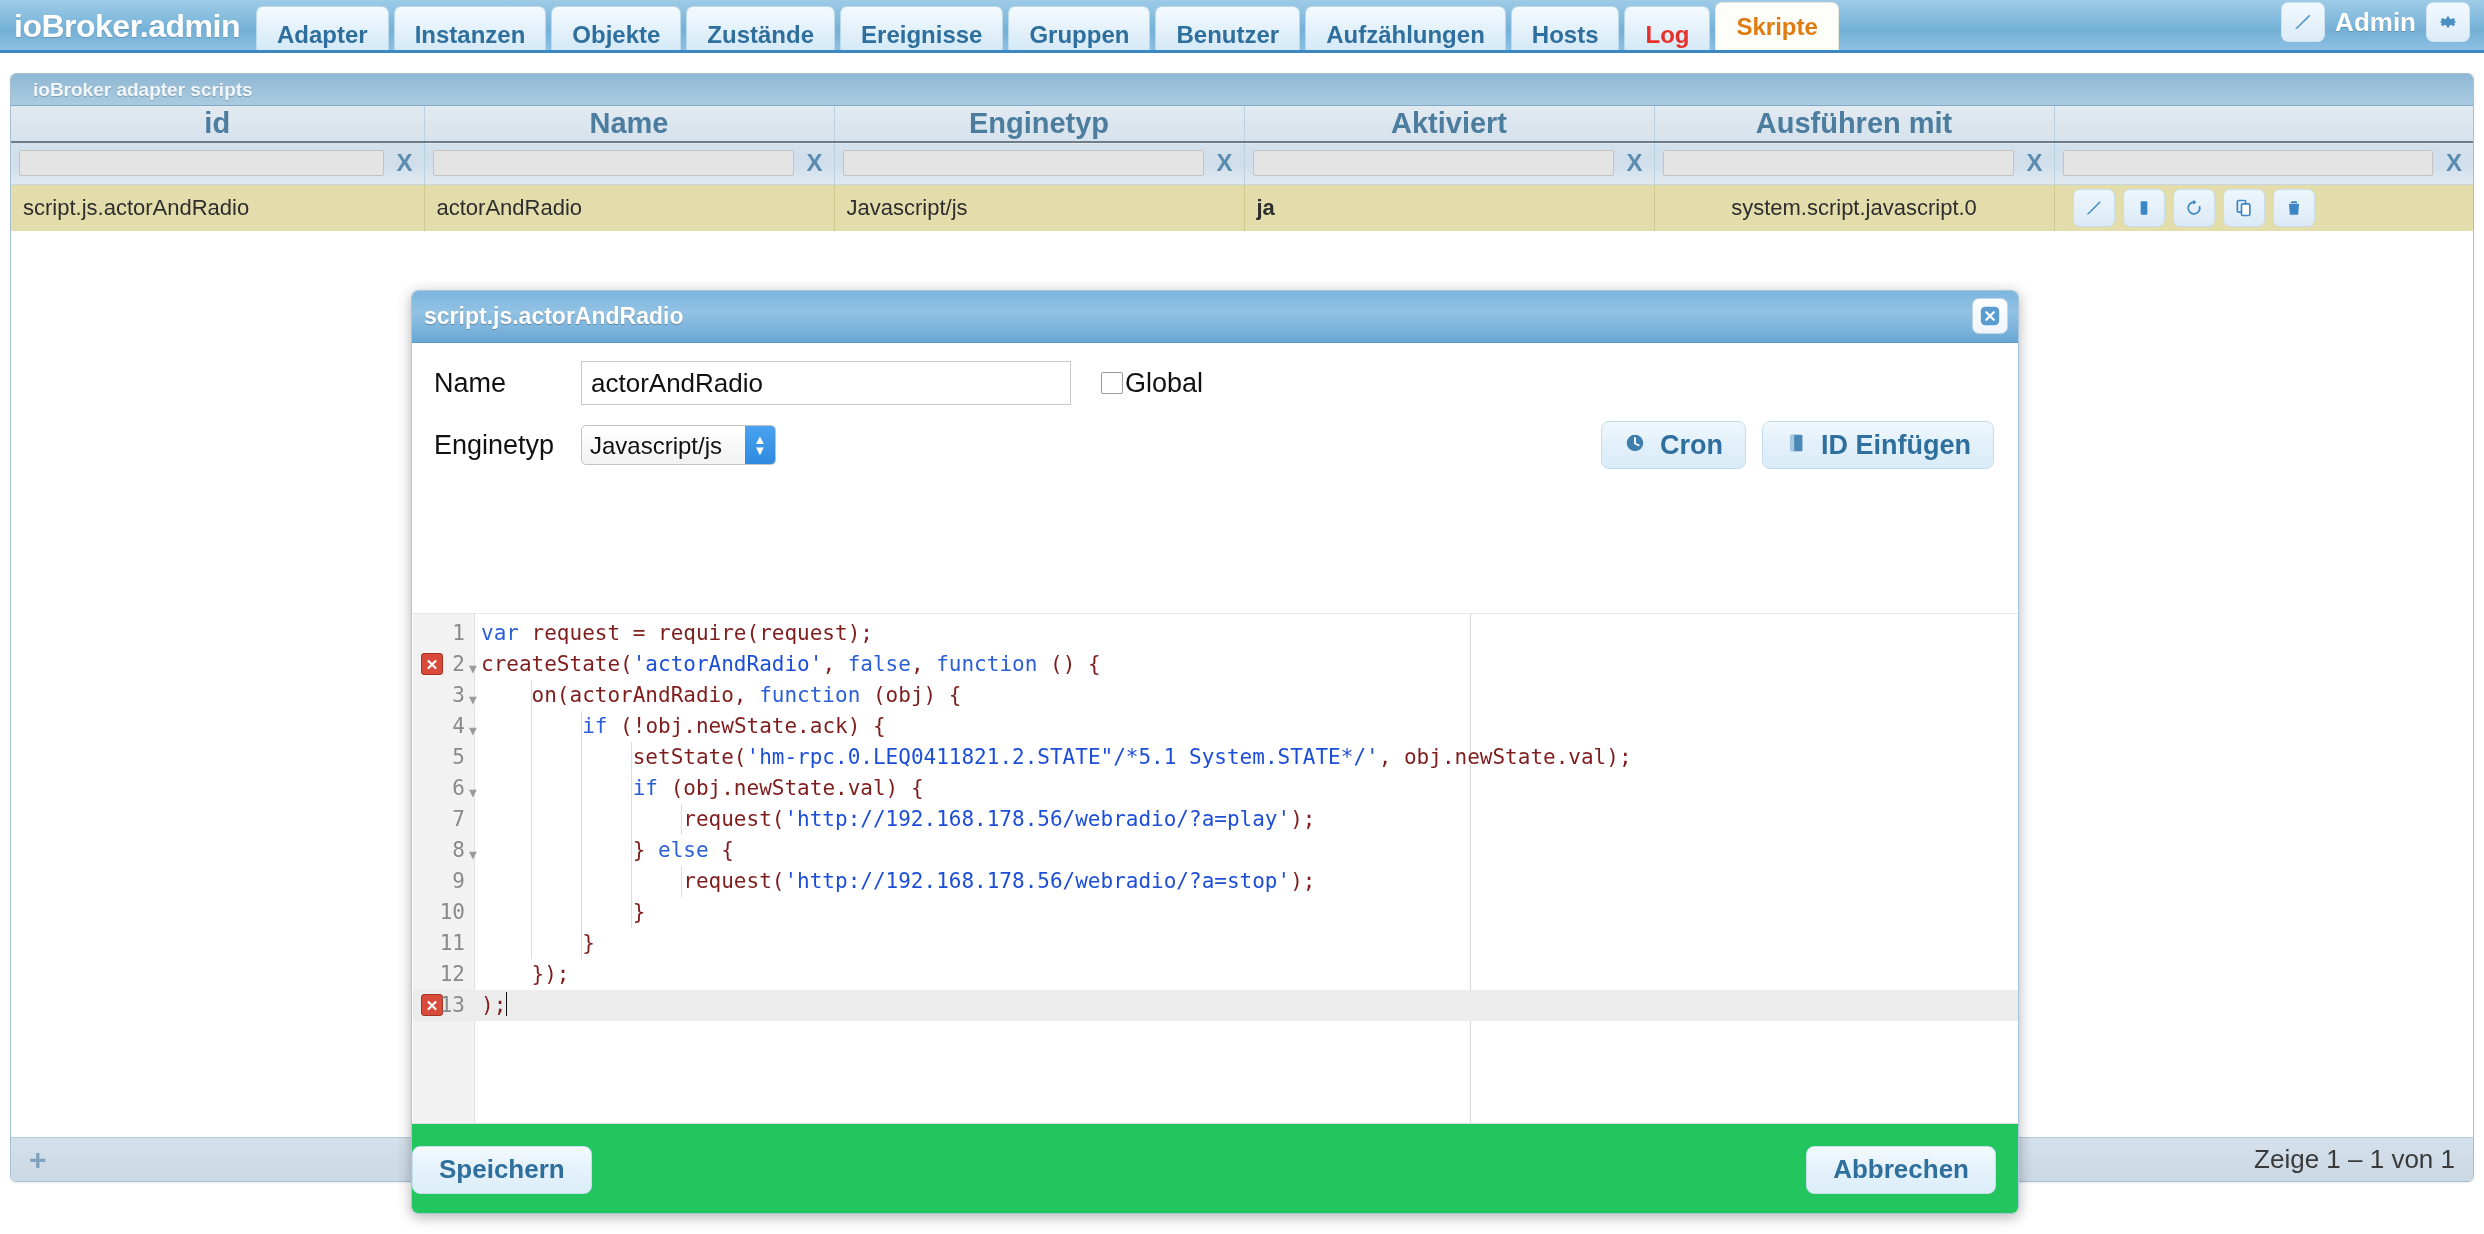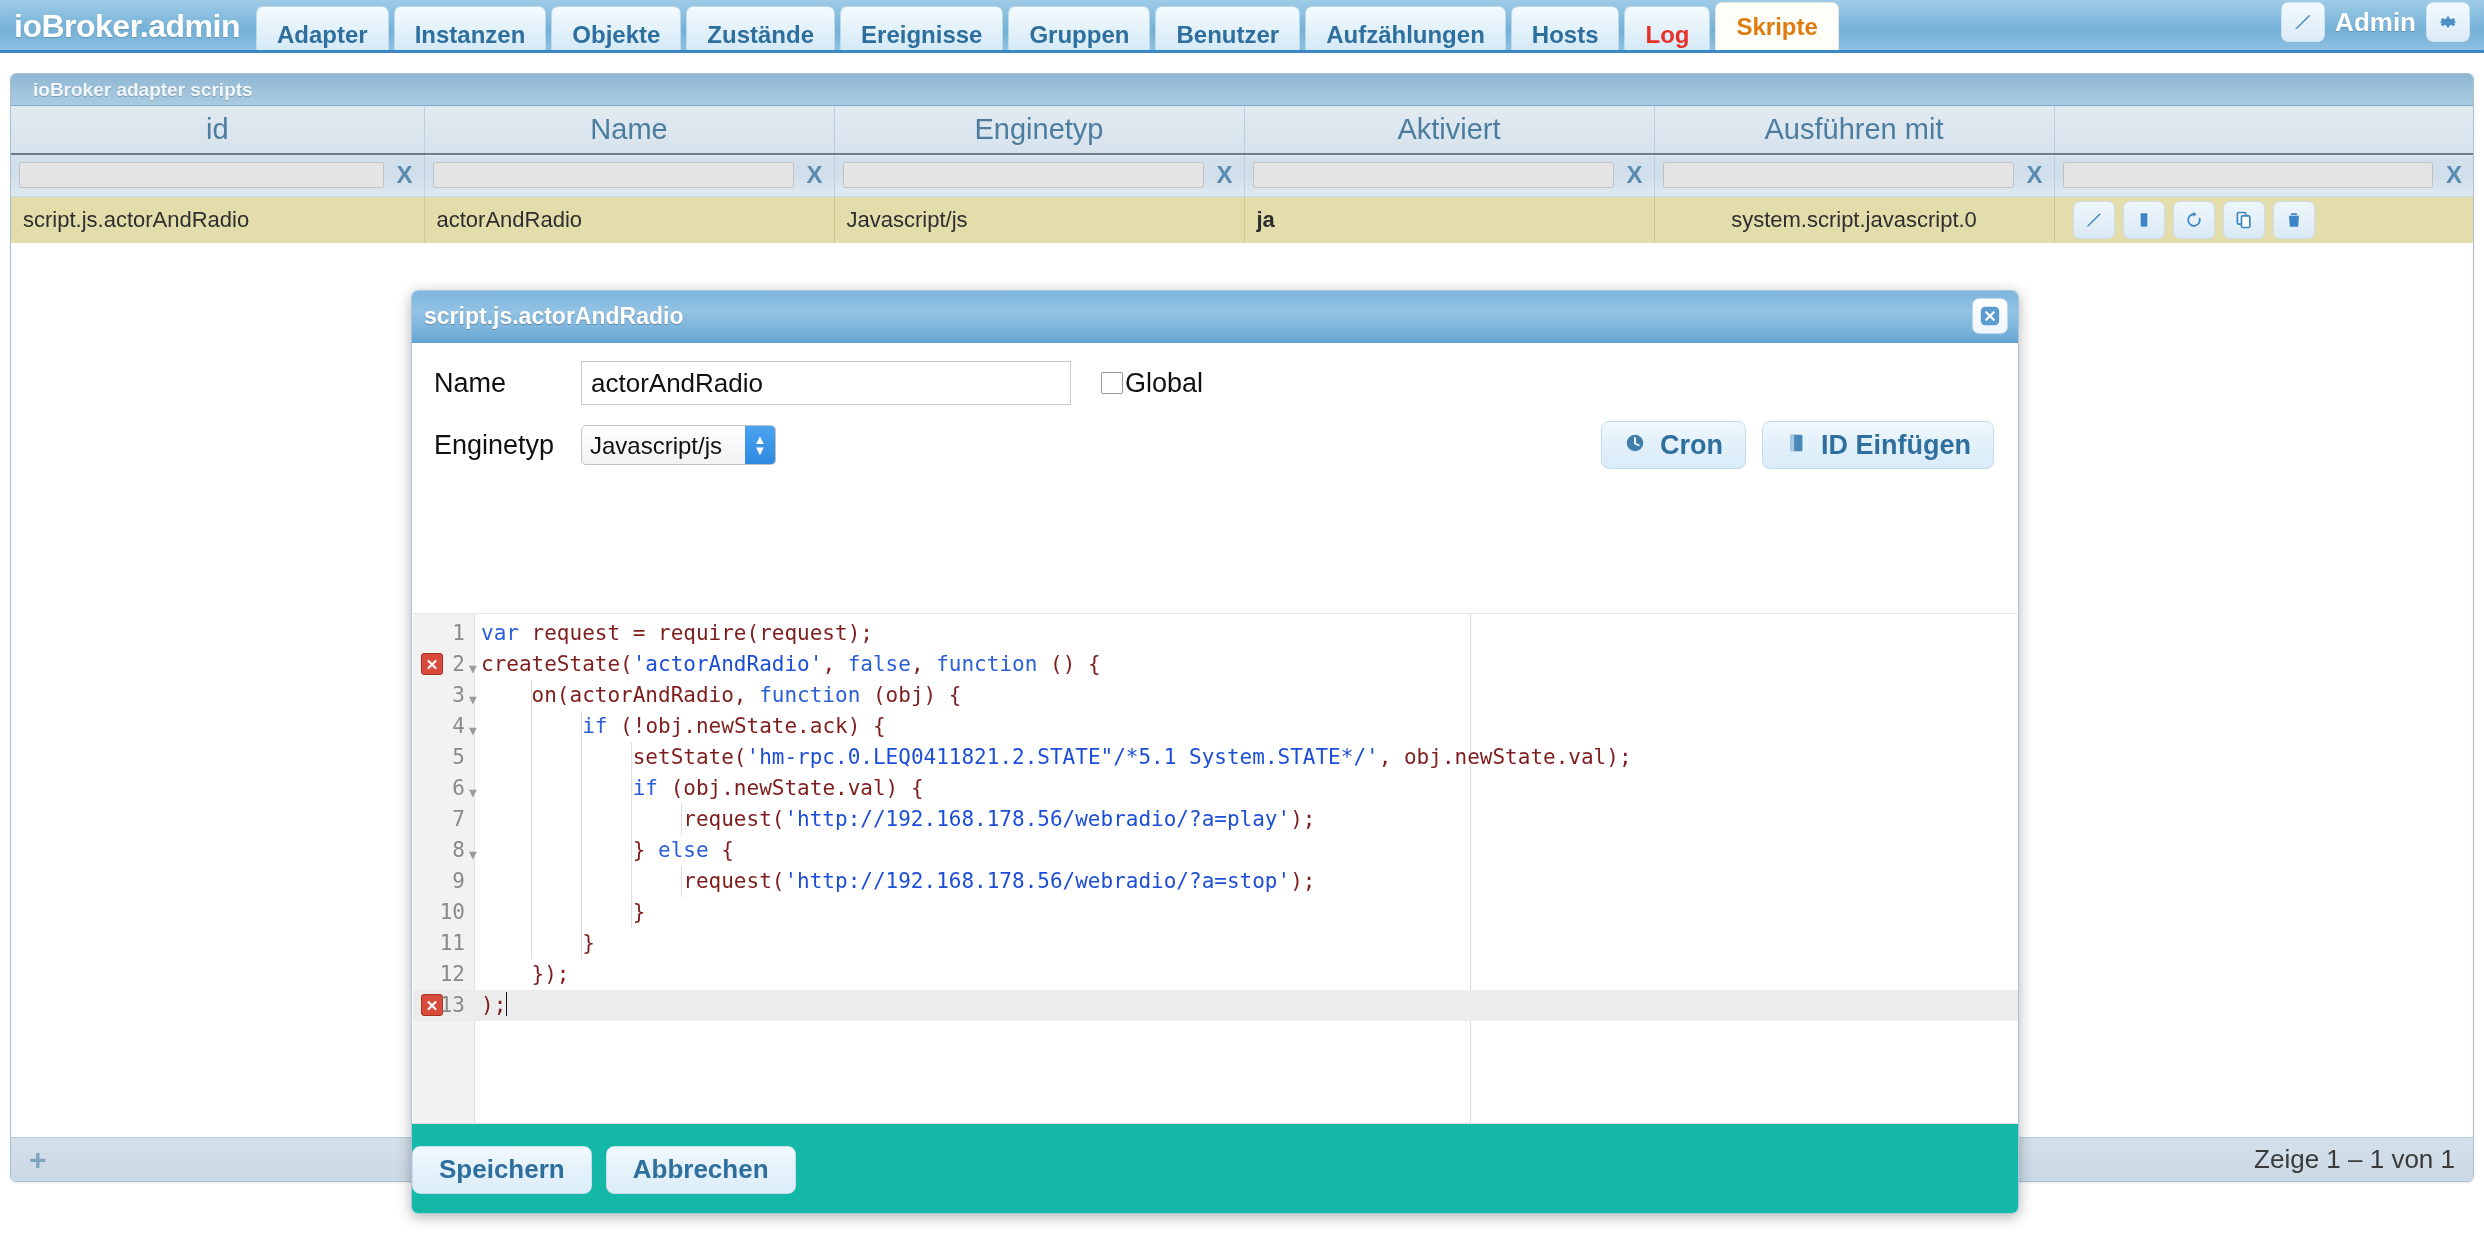--- a/index.html
+++ b/index.html
@@ -58,22 +58,22 @@
     height:32px;
     background:linear-gradient(180deg,#8fb6d2 0%, #9dc2da 50%, #aacbe0 100%);
     color:#f1f6fa; font-size:19px; font-weight:bold;
     display:flex; align-items:center; padding-left:22px;
     border-bottom:1px solid #7fa9c7;
     text-shadow:0 1px 1px rgba(0,0,0,.22);
   }
   table.grid{ width:100%; border-collapse:collapse; table-layout:fixed; }
   table.grid th{
     background:linear-gradient(180deg,#e2eaf1 0%, #d6e2ec 100%);
-    color:#4c7d9f; font-size:29px; font-weight:normal;
-    height:48px; border-right:1px solid #bcd0df; border-bottom:2px solid #6d7d88;
+    color:#4c7d9f; font-size:29px; font-weight:bold;
+    height:36px; border-right:1px solid #bcd0df; border-bottom:2px solid #6d7d88;
     text-align:center;
   }
   table.grid th:last-child{ border-right:none; }
   tr.filter td{
     background:linear-gradient(180deg,#d4e1ec 0%, #cfdeea 50%, #dfe9f1 100%);
     border-right:1px solid #bcd0df; border-bottom:1px solid #c6d5e1;
     height:42px; padding:0 8px;
   }
   tr.filter td:last-child{ border-right:none; }
   .filtwrap{ display:flex; align-items:center; gap:10px; }
@@ -202,22 +202,22 @@
   .code{ position:absolute; left:68px; color:#111; }
   .k{ color:#2a5fd8; }     
   .s{ color:#1d4ed8; }     
   .n{ color:#7f1d1d; }
   .ruler{ position:absolute; top:0; bottom:0; width:1px; background:#d8d8d8; }
   .guide{ position:absolute; width:1px; background:#dcdcdc; }
   .caret{ display:inline-block; width:1px; height:24px; background:#111; vertical-align:-4px; }
 
   .dlg-footer{
     position:absolute; left:0; bottom:0; width:100%; height:92px;
-    background:#14b8a6; border-top:1px solid #dcdcdc;
-    display:flex; align-items:center; justify-content:flex-start; gap:14px;
+    background:#22c55e; border-top:1px solid #dcdcdc;
+    display:flex; align-items:center; justify-content:space-between; gap:14px;
     padding-right:22px;
   }
 </style>
 </head>
 <body>
 
 <div id="root">
 
   <div class="topbar">
     <div class="brand">ioBroker.admin</div>

